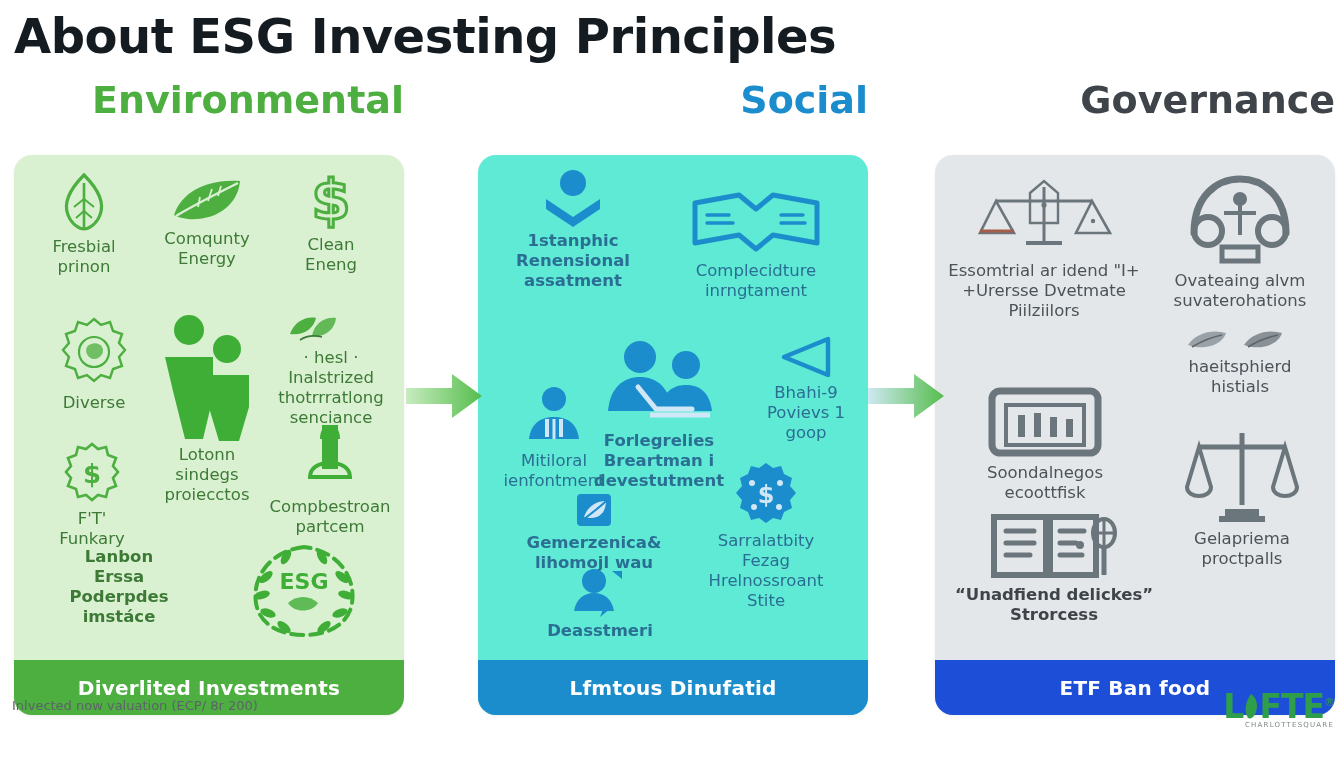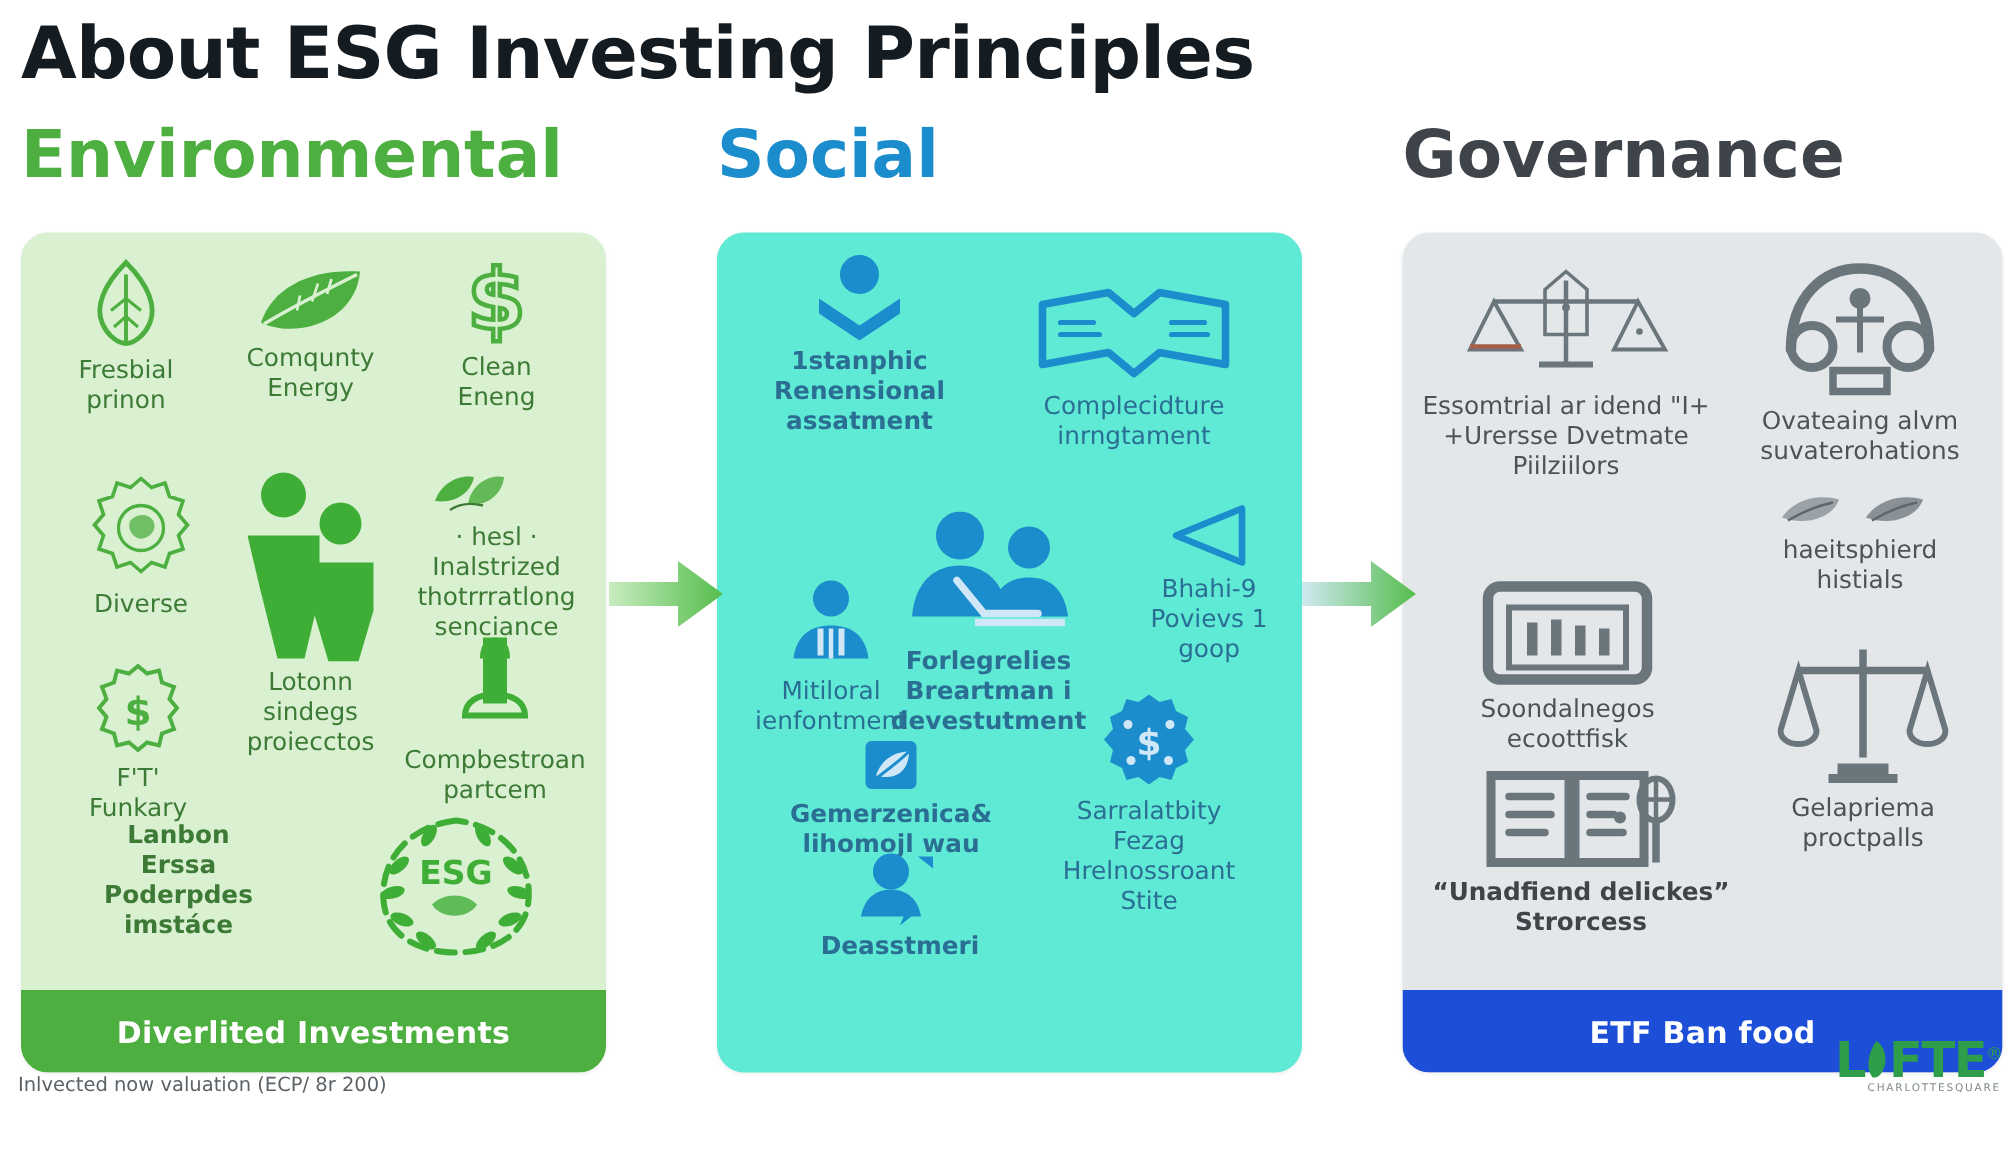--- a/index.html
+++ b/index.html
@@ -25,23 +25,23 @@
     font-weight: bold;
     color: #141c22;
     letter-spacing: -0.5px;
     font-family: "DejaVu Sans", sans-serif;
   }
 
   
   .col-header {
     position: absolute;
     top: 78px;
-    font-size: 44px;
+    font-size: 38px;
     font-weight: bold;
-    text-align: left;
+    text-align: right;
     font-family: "DejaVu Sans", sans-serif;
   }
   .col-header.env  { left: 14px;  width: 390px; color: #4caf3f; }
   .col-header.soc  { left: 478px; width: 390px; color: #1b8ccc; }
   .col-header.gov  { left: 935px; width: 400px; color: #3e4449; }
 
   
   .card {
     position: absolute;
     top: 155px;
@@ -101,21 +101,21 @@
   .card.gov .item .lbl { color: #4b5358; }
   .item.strong .lbl { font-weight: bold; }
 
   
   .arrow { position: absolute; top: 368px; width: 80px; height: 56px; }
 
   
   .footnote {
     position: absolute;
     left: 12px;
-    top: 716px;
+    top: 698px;
     font-size: 13px;
     color: #5c6368;
     font-family: "DejaVu Sans", sans-serif;
   }
   .logo {
     position: absolute;
     right: 10px;
     top: 690px;
     text-align: right;
   }
@@ -363,20 +363,21 @@
               <circle cx="22" cy="14" r="12" fill="#1b8ccc"></circle>
               <path d="M2 44 c2-12 10-18 20-18 c10 0 18 6 20 18 z" fill="#1b8ccc"></path>
               <path d="M32 40 l-4 10 l10-8 z" fill="#1b8ccc"></path>
               <path d="M40 4 l10 0 l0 8 z" fill="#1b8ccc"></path>
             </svg>
         </span>
         <span class="lbl">Deasstmeri</span>
       </div>
 
     </div>
+    <div class="card-footer">Lfmtous Dinufatid</div>
   </div>
 
   <div class="card gov">
     <div class="card-body">
 
       <div class="item" style="left:4px; top:24px; width:210px;">
         <span class="ic">
           <svg width="140" height="78" viewBox="0 0 140 78">
               <path d="M70 8 L70 64" stroke="#6b757c" stroke-width="3"></path>
               <path d="M22 22 L118 22" stroke="#6b757c" stroke-width="3"></path>

